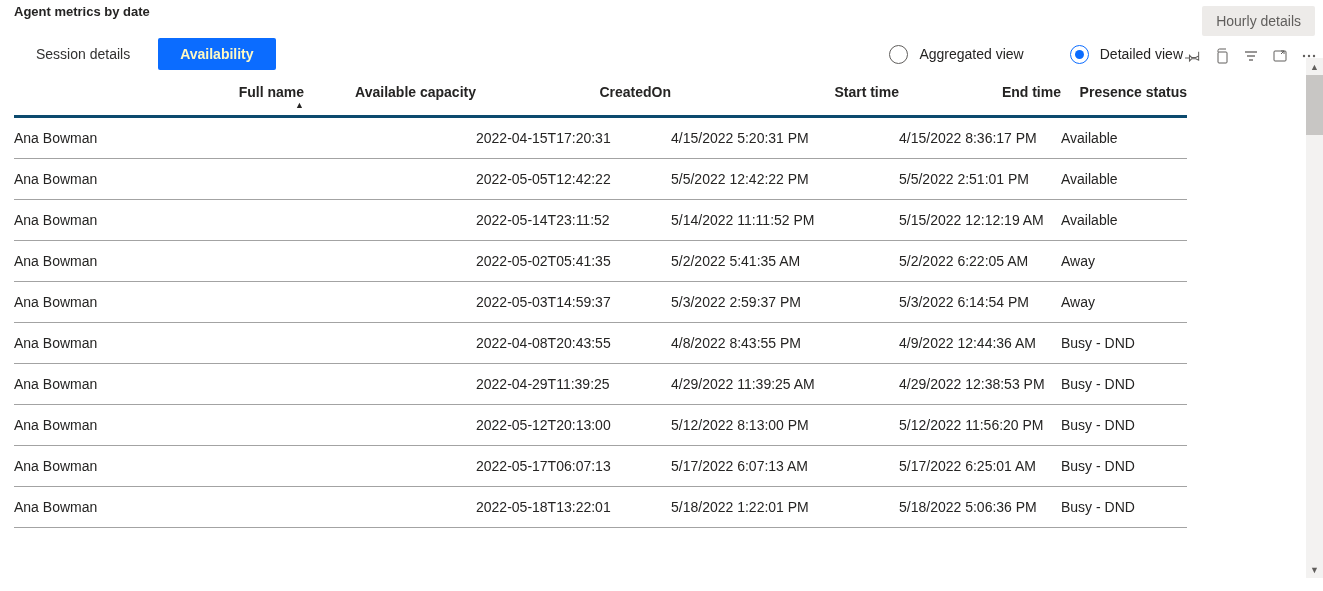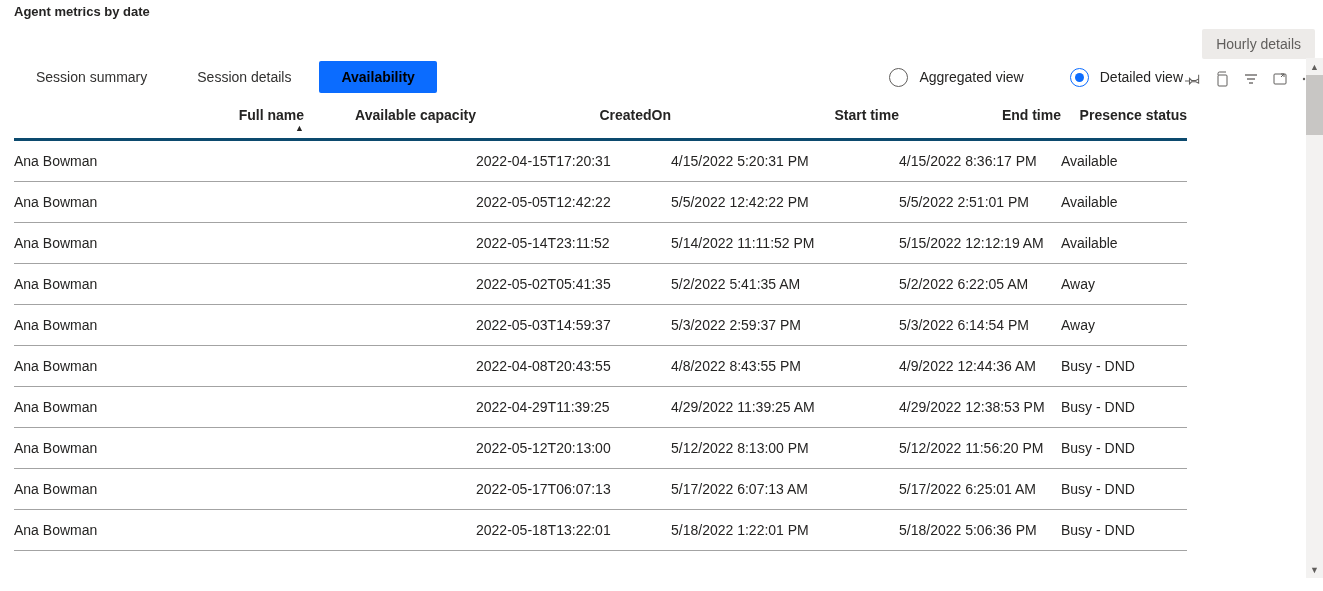--- a/index.html
+++ b/index.html
@@ -37,21 +37,21 @@
     }
     .tab {
       padding: 8px 22px;
       font-size: 14px;
       color: #323130;
       cursor: pointer;
       border-radius: 2px;
     }
     .tab.active {
       background: #0b6cff;
-      color: #000000;
+      color: #fef9c3;
       font-weight: 600;
     }
     .view-radios {
       display: flex;
       align-items: center;
       gap: 46px;
     }
     .radio-item {
       display: flex;
       align-items: center;
@@ -75,21 +75,20 @@
       border-radius: 50%;
       display: none;
     }
     .radio-outer.selected .radio-inner { display: block; }
 
     .top-right {
       display: flex;
       align-items: center;
       gap: 10px;
       padding-top: 6px;
-      margin-top: 23px;
     }
     .hourly-btn {
       background: #edebe9;
       color: #605e5c;
       padding: 7px 14px;
       font-size: 14px;
       border-radius: 2px;
       cursor: default;
     }
     .action-icons {
@@ -170,21 +169,20 @@
 
 <div class="header-row">
   <div class="title">Agent metrics by date</div>
   <div class="top-right">
     <div class="hourly-btn">Hourly details</div>
   </div>
 </div>
 
 <div class="controls-row">
   <div class="tabs" id="tabs-host">
-      <div class="tab">Session summary</div>
       <div class="tab">Session details</div>
       <div class="tab active">Availability</div>
     </div>
   <div style="display:flex; align-items:center;">
     <div class="view-radios">
       <div class="radio-item">
         <span class="radio-outer" id="agg-outer"></span>
         <span>Aggregated view</span>
       </div>
       <div class="radio-item">

